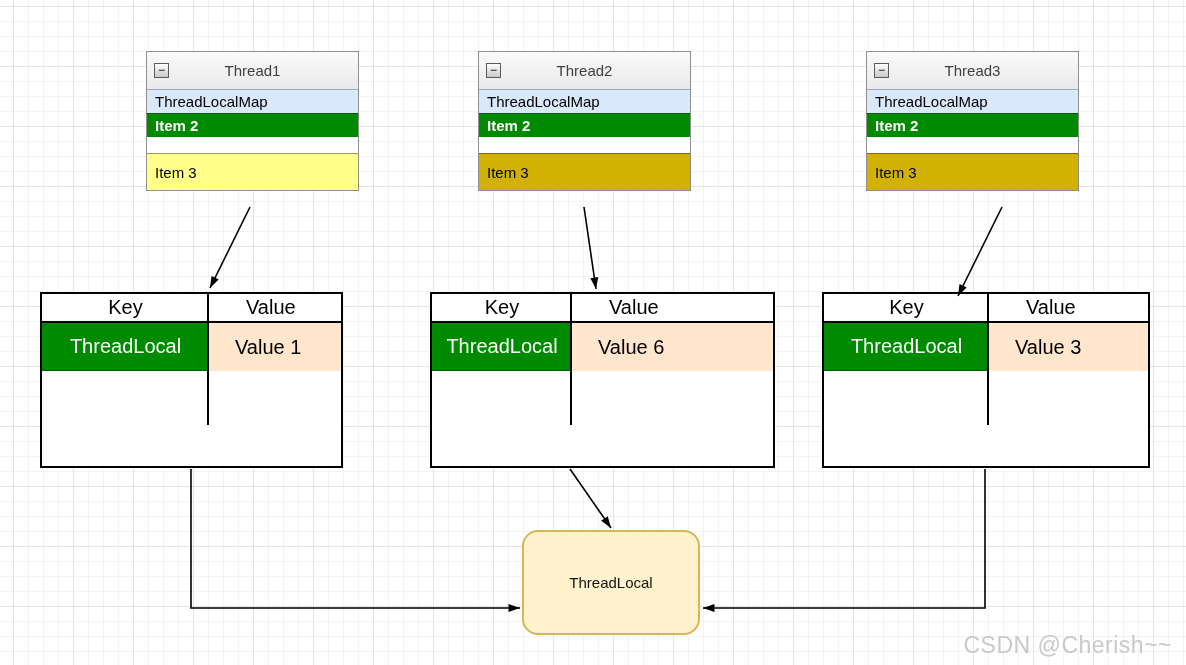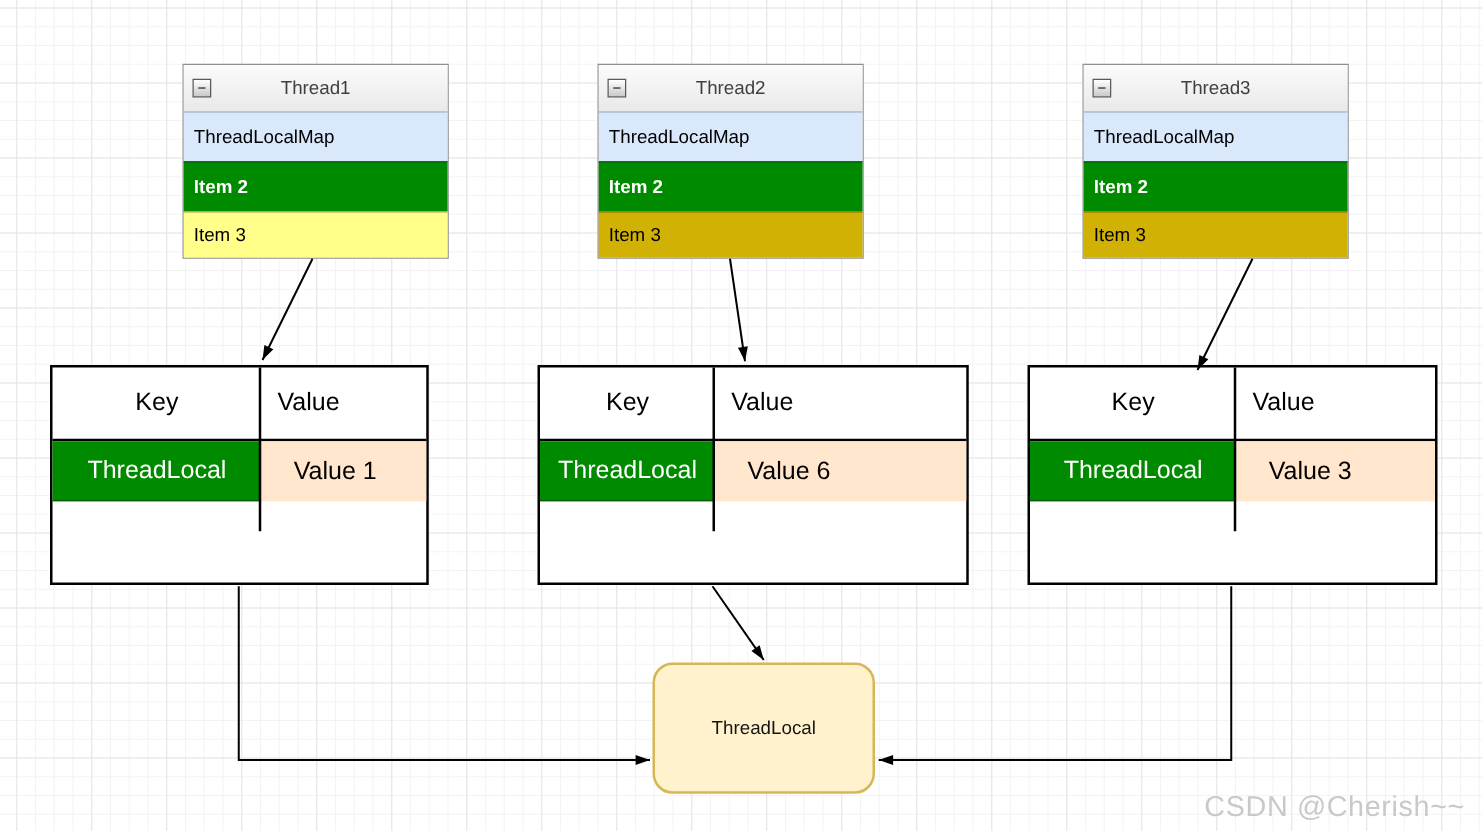--- a/index.html
+++ b/index.html
@@ -14,30 +14,30 @@
     background-position:13px 6px,13px 6px,-2px 6px,-2px 6px;
   }
   .arrows{position:absolute;left:0;top:0;z-index:6;pointer-events:none;}
   
   .thread{position:absolute;width:211px;border:1px solid #8f8f8f;background:#fff;z-index:3;}
   .thread-title{position:relative;height:37px;display:flex;align-items:center;justify-content:center;
     background:linear-gradient(#fbfbfb,#e9e9e9);color:#3f3f3f;font-size:15px;}
   .collapse-btn{position:absolute;left:7px;top:11px;width:15px;height:15px;box-sizing:border-box;
     border:1px solid #5a5a5a;background:linear-gradient(#ffffff,#c9c9c9);
     display:flex;align-items:center;justify-content:center;font-size:12px;line-height:11px;color:#000;cursor:pointer;}
-  .trow{height:40px;display:flex;align-items:center;padding:0 8px;font-size:15px;box-sizing:border-box;color:#000;}
+  .trow{height:24px;display:flex;align-items:center;padding:0 8px;font-size:15px;box-sizing:border-box;color:#000;}
   .trow-map{background:var(--map-blue,#dae8fc);border-top:1px solid #97a7c6;}
   .trow-item2{background:var(--green,#008a00);color:#fff;font-weight:bold;border-top:1px solid #0a5c0a;}
-  .trow-item3{height:37px;border-top:1px solid rgba(0,0,0,.4);}
+  .trow-item3{height:37px;border-top:1px solid rgba(0,0,0,.4);margin-top:16px;}
   .item3-pale{background:var(--pale-yellow,#ffff8a);}
   .item3-gold{background:var(--gold,#d1b204);}
   
   .kvtable{position:absolute;top:292px;height:176px;border:2px solid #000;background:#fff;
     box-sizing:border-box;font-size:20px;z-index:3;}
-  .kv-head{height:59px;border-bottom:2px solid #000;display:flex;box-sizing:border-box;color:#000;}
+  .kv-head{height:29px;border-bottom:2px solid #000;display:flex;box-sizing:border-box;color:#000;gap:24px;}
   .kv-key-h{display:flex;align-items:center;justify-content:center;box-sizing:border-box;}
   .kv-val-h{flex:1;display:flex;align-items:center;padding-left:13px;text-align:center;}
   .kv-data{height:48px;display:flex;}
   .kv-key{background:var(--green,#008a00);color:#fff;display:flex;align-items:center;justify-content:center;
     box-sizing:border-box;border-bottom:1px solid #0a5c0a;}
   .kv-val{flex:1;background:var(--value-peach,#ffe6cc);color:#000;display:flex;align-items:center;padding-left:26px;}
   .kv-divider{position:absolute;top:0;width:2px;height:131px;background:#000;}
   
   .tl-node{position:absolute;left:522px;top:530px;width:178px;height:105px;box-sizing:border-box;
     border:2px solid var(--node-border,#d6b656);border-radius:16px;background:var(--node-fill,#fff2cc);

